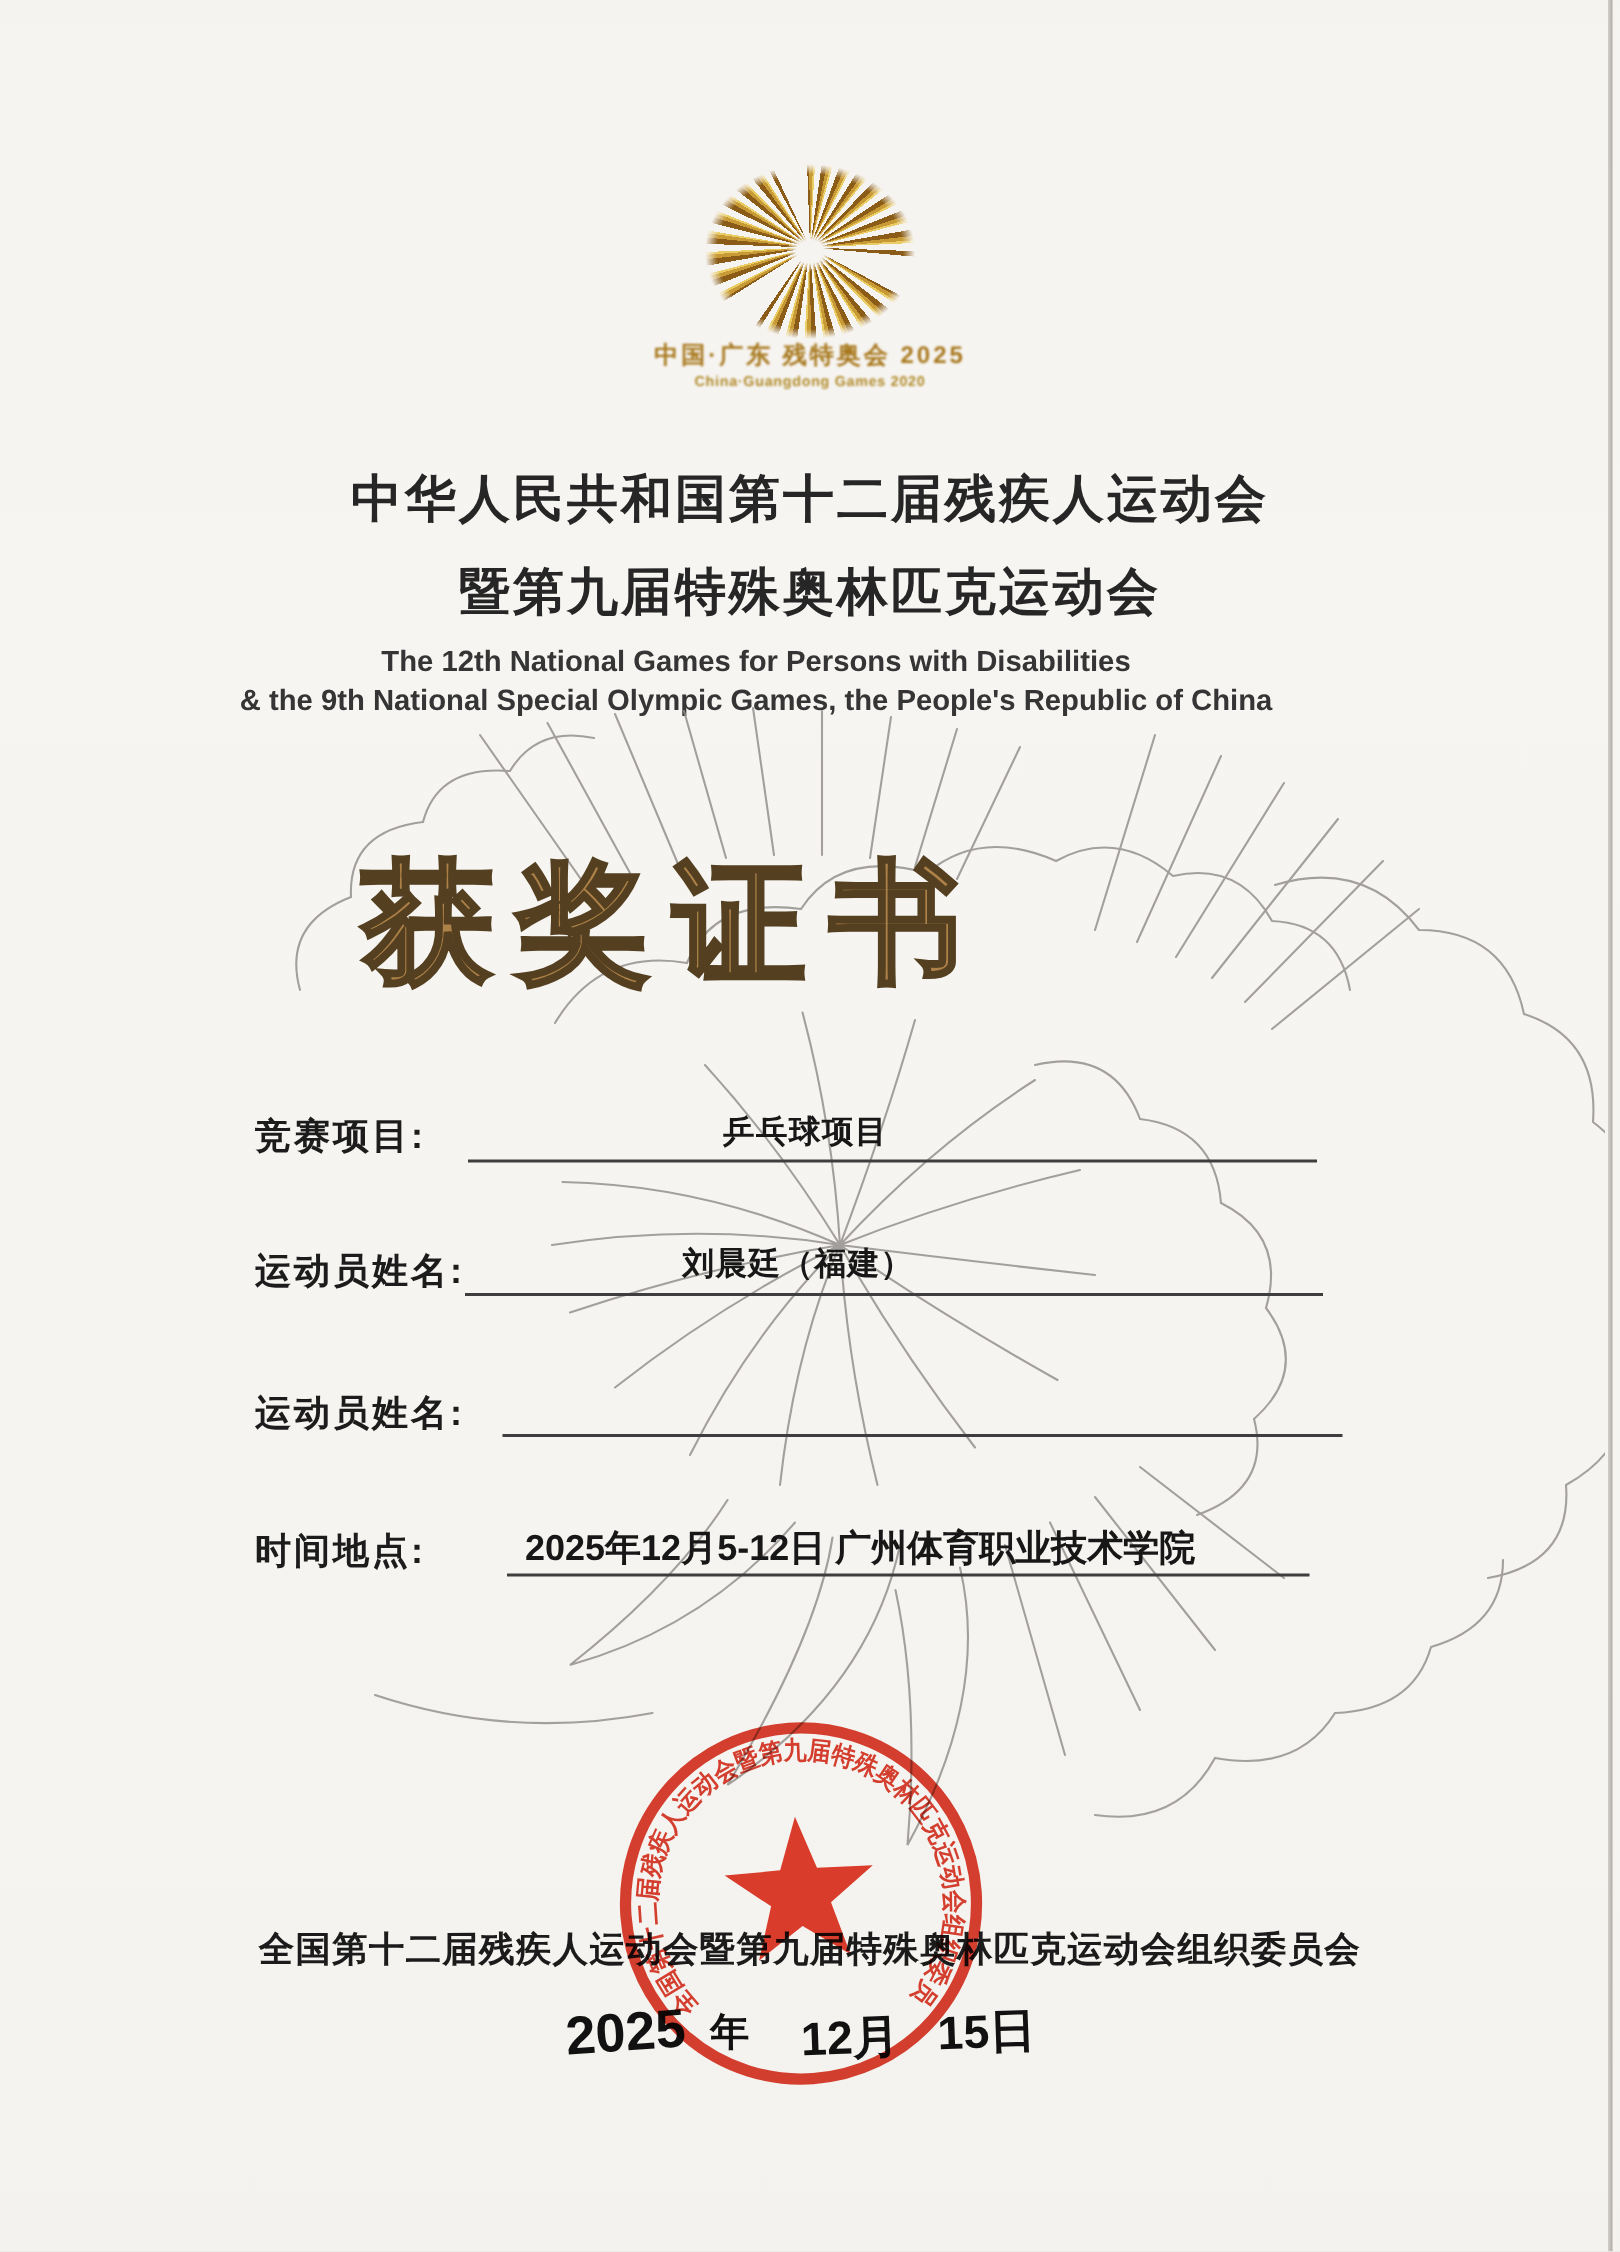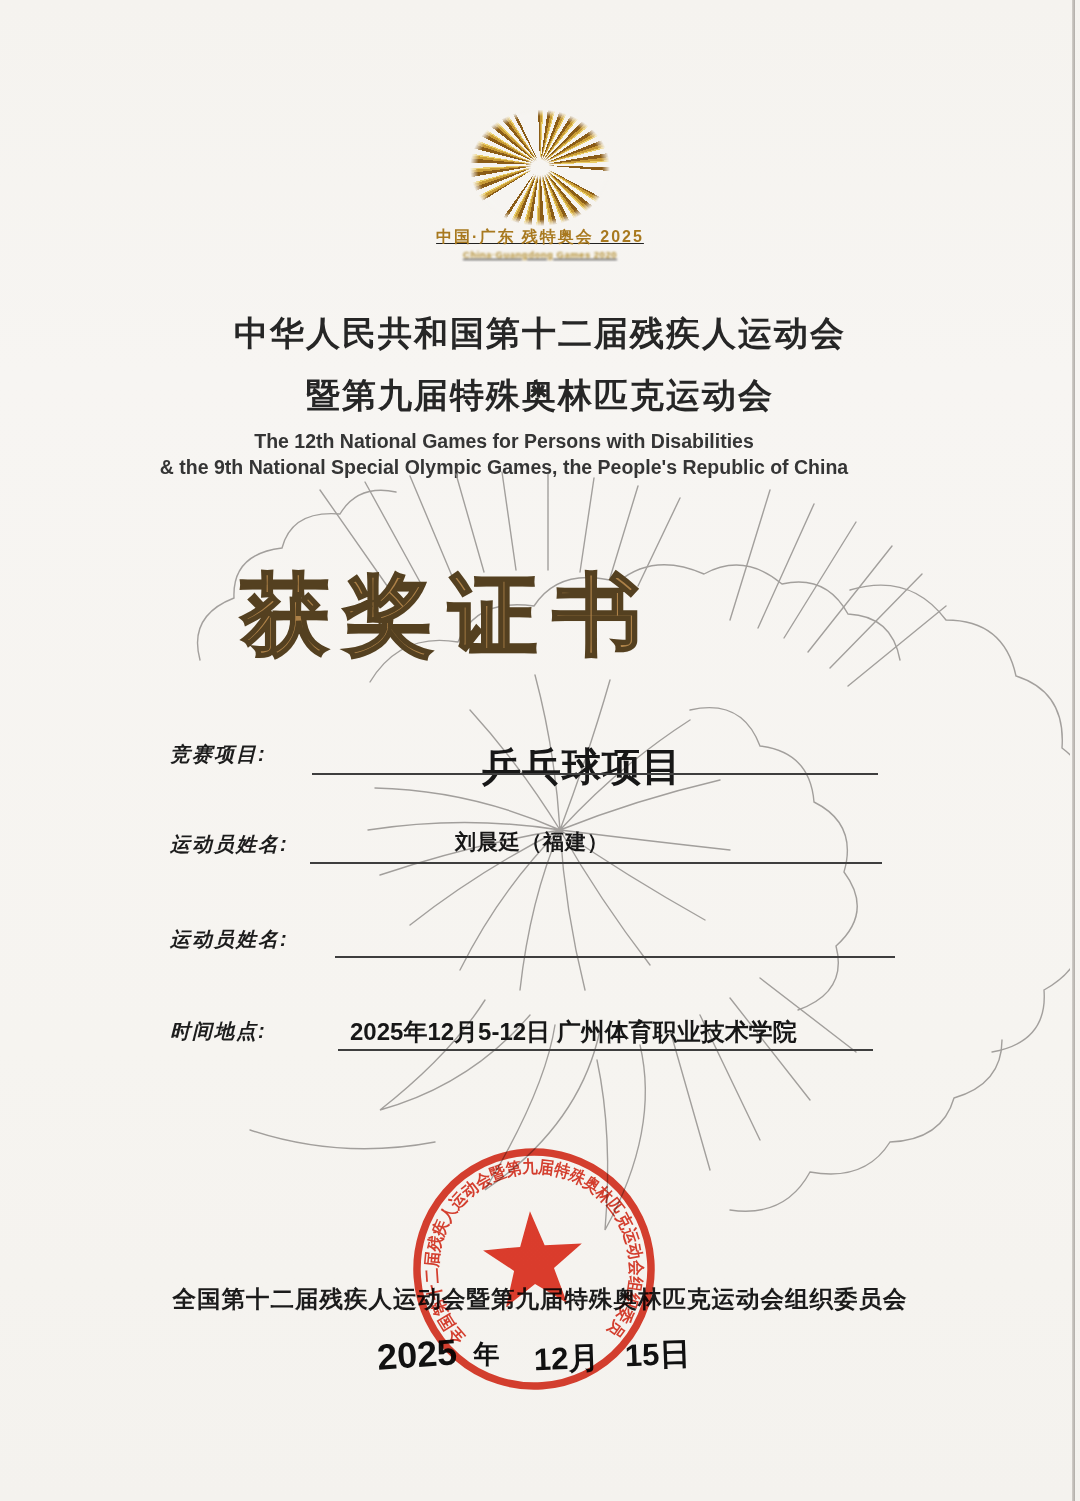--- a/index.html
+++ b/index.html
@@ -6,21 +6,21 @@
   .page{
     position:relative; width:1080px; height:1501px; margin:0 auto;
     background:linear-gradient(180deg,#f5f3ef 0%,#f7f5f2 25%,#f6f4f0 70%,#f4f2ee 100%);
     overflow:hidden;
     font-family:"Liberation Sans", sans-serif;
     color:#222;
   }
   .edge-line{position:absolute; right:5px; top:0; width:3px; height:100%;
     background:linear-gradient(90deg,#c9c5c0,#9f9b96); opacity:.8;}
   
-  .logo-wrap{position:absolute; left:0; top:95px; width:1080px; text-align:center;text-decoration:underline;}
+  .logo-wrap{position:absolute; left:0; top:95px; width:1080px; text-align:center;}
   .logo-burst{
     position:relative; width:168px; height:140px; margin:0 auto;
     background:repeating-conic-gradient(from 8deg,#8a5c17 0deg 3.5deg,#c79a35 3.5deg 6deg,#e9cc64 6deg 7.5deg,rgba(0,0,0,0) 7.5deg 12deg);
     border-radius:50%;
     -webkit-mask:radial-gradient(ellipse 50% 50% at 50% 52%, rgba(0,0,0,0) 0 9px,#000 16px 62px,rgba(0,0,0,0) 70px);
             mask:radial-gradient(ellipse 50% 50% at 50% 52%, rgba(0,0,0,0) 0 9px,#000 16px 62px,rgba(0,0,0,0) 70px);
     filter:blur(.4px);
   }
   .logo-burst::after{
     content:""; position:absolute; inset:0; border-radius:50%;
@@ -34,23 +34,23 @@
   .main-title{position:absolute; left:0; top:302px; width:1080px; text-align:center;
     font-size:34px; font-weight:bold; line-height:62px; letter-spacing:2px; color:#262626;}
   .sub-title-en{position:absolute; left:0; top:428px; width:1008px; text-align:center;
     font-size:19.5px; font-weight:600; line-height:26px; color:#353535;}
   .cert-title{position:absolute; left:0; top:556px; width:898px; text-align:center;
     font-size:88px; font-weight:bold; letter-spacing:16px; color:#ad8148;
     -webkit-text-stroke:2.5px #544020; text-shadow:0 1px 1px rgba(60,45,15,.35); z-index:3;}
   
   .flower{position:absolute; left:170px; top:470px; width:900px; height:830px; z-index:1;}
   
-  .field-label{position:absolute; left:170px; font-size:20px; font-weight:bold; color:#1c1c1c;
-    letter-spacing:2px; z-index:4;font-style:italic;}
-  .field-value{position:absolute; font-size:39px; font-weight:bold; color:#171717;
+  .field-label{position:absolute; left:170px; font-size:24px; font-weight:bold; color:#1c1c1c;
+    letter-spacing:2px; z-index:4;}
+  .field-value{position:absolute; font-size:21px; font-weight:bold; color:#171717;
     letter-spacing:1px; white-space:nowrap; z-index:4;}
   .field-line{position:absolute; height:2px; background:#3e3e3e; z-index:4;}
   
   .seal{position:absolute; left:405px; top:1140px; width:258px; height:258px; z-index:6;
     mix-blend-mode:multiply; opacity:.9; transform:rotate(-4deg);}
   
   .org-line{position:absolute; left:0; top:1283px; width:1080px; text-align:center;
     font-size:23.5px; font-weight:600; letter-spacing:1px; color:#1b1b1b; z-index:5;}
   .date-row{position:absolute; left:0; top:1334px; width:1080px; z-index:5;}
   .date-inner{display:flex; justify-content:center; align-items:baseline; gap:0; transform:translateX(-6px);}

